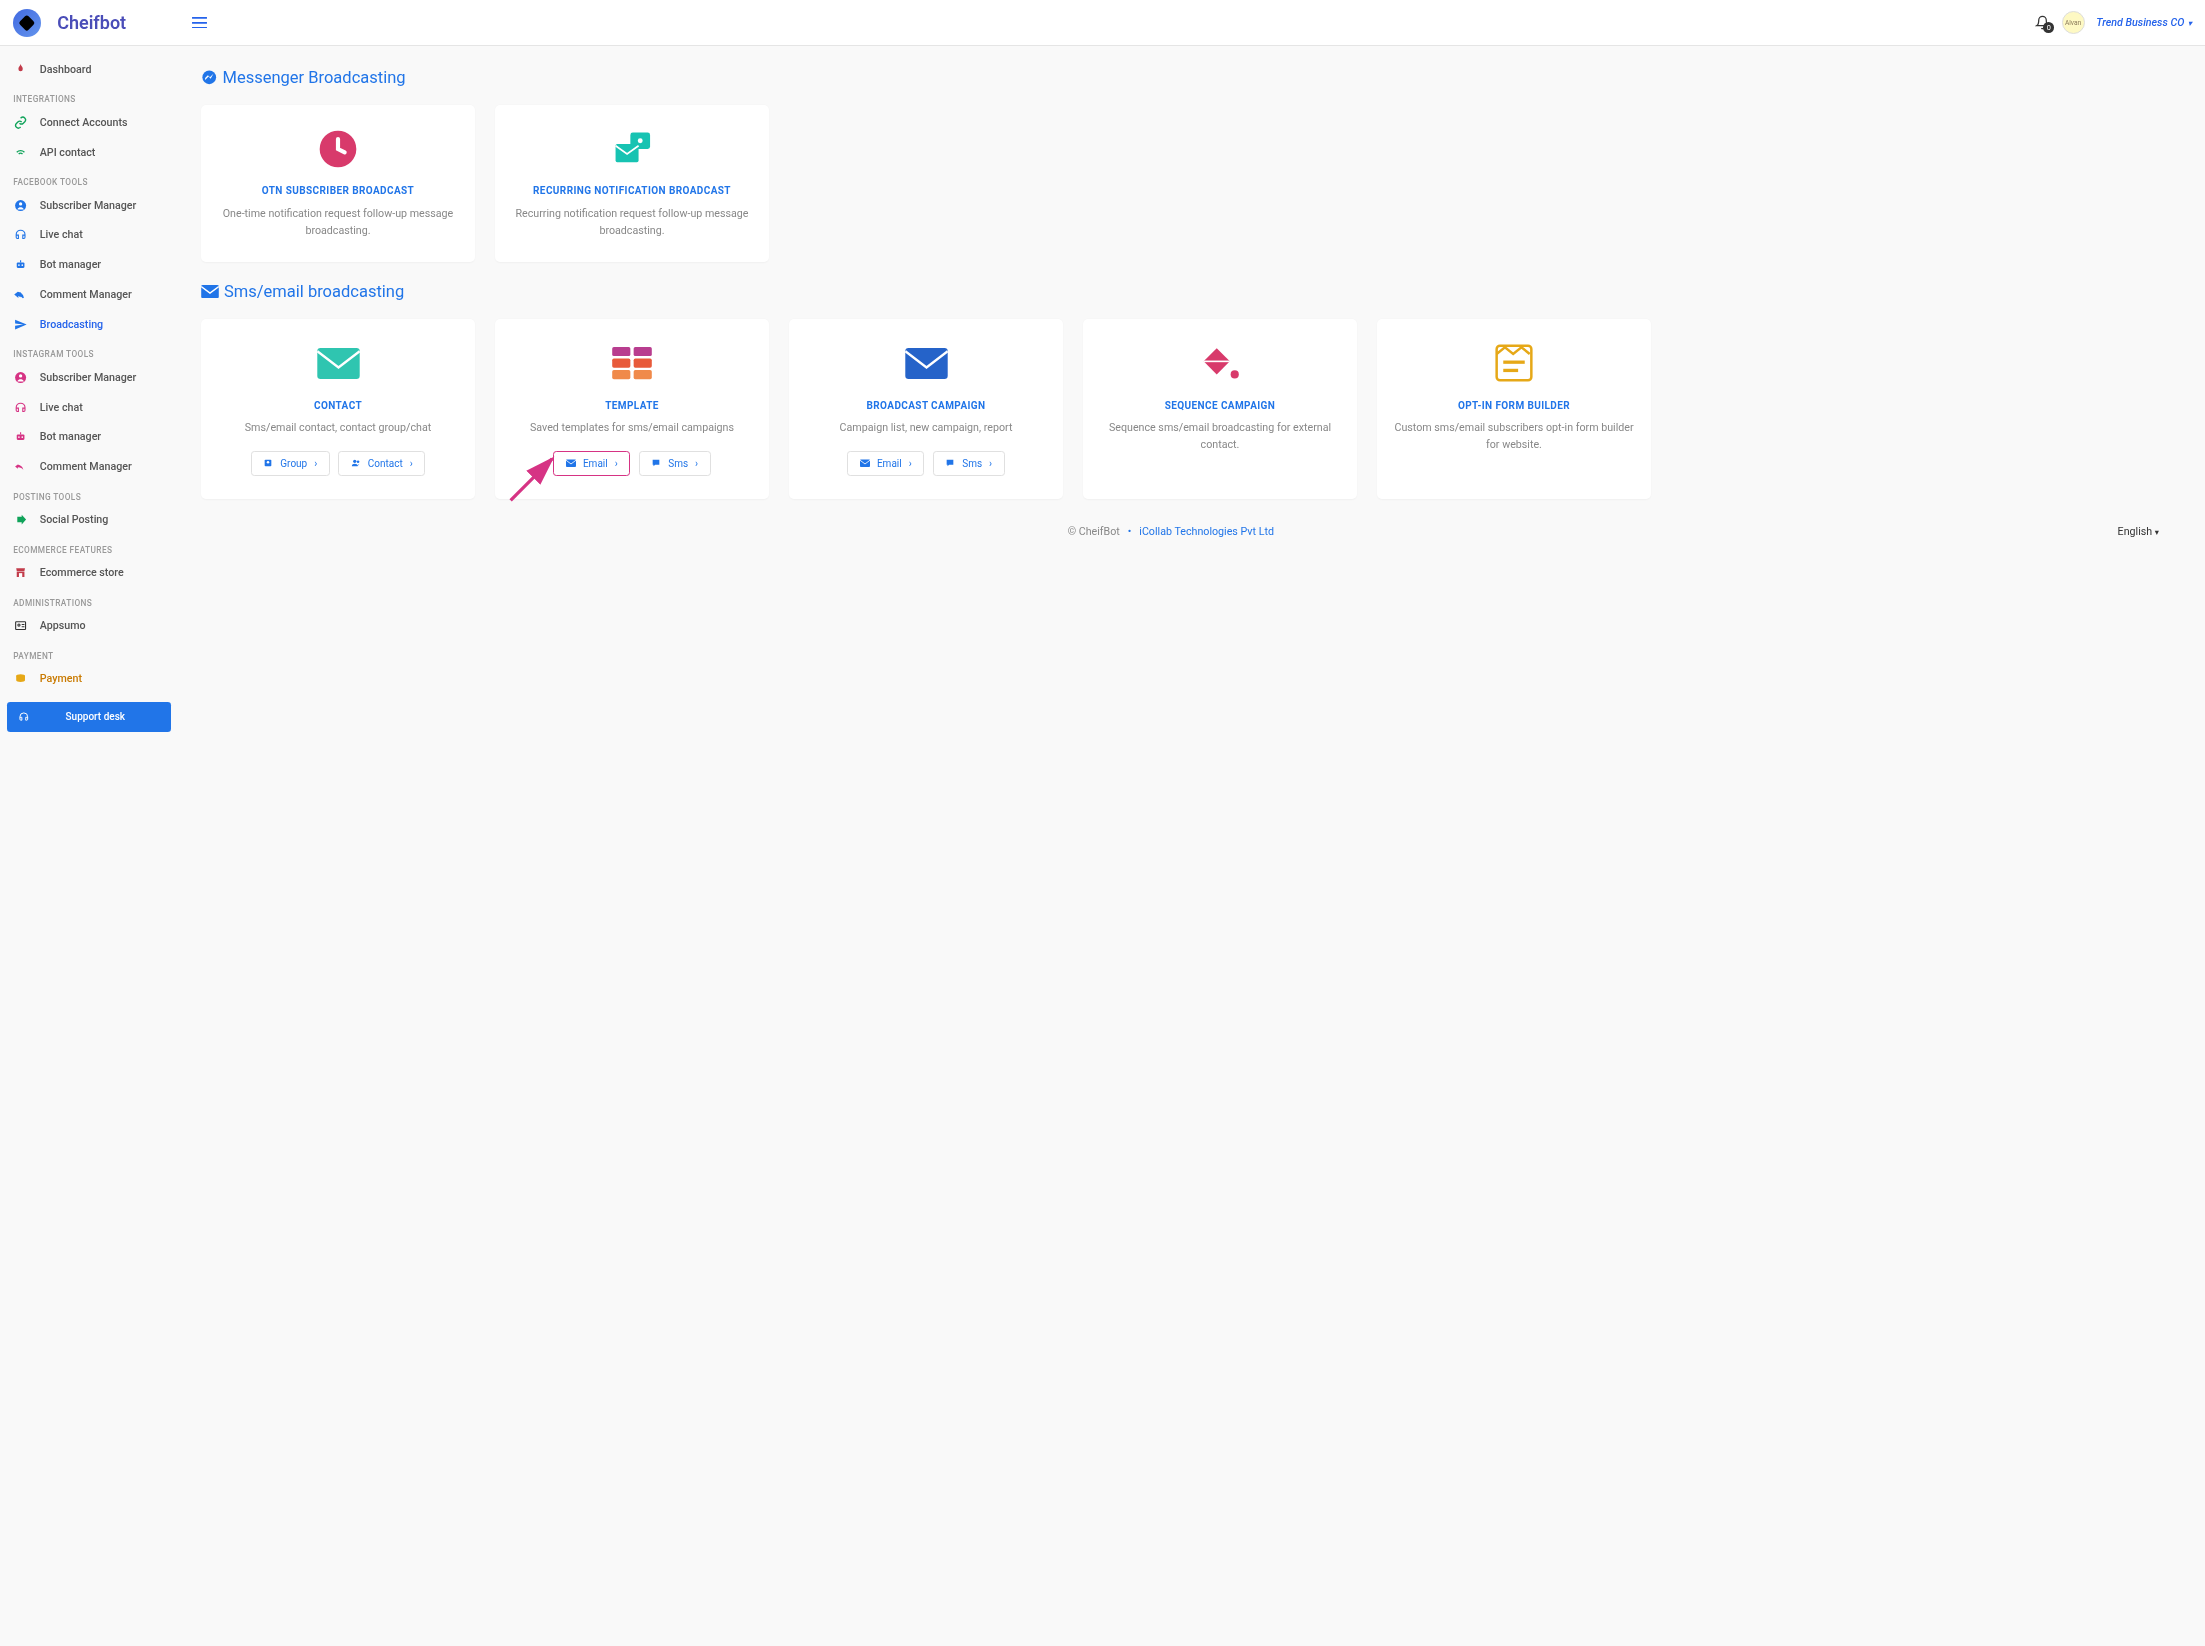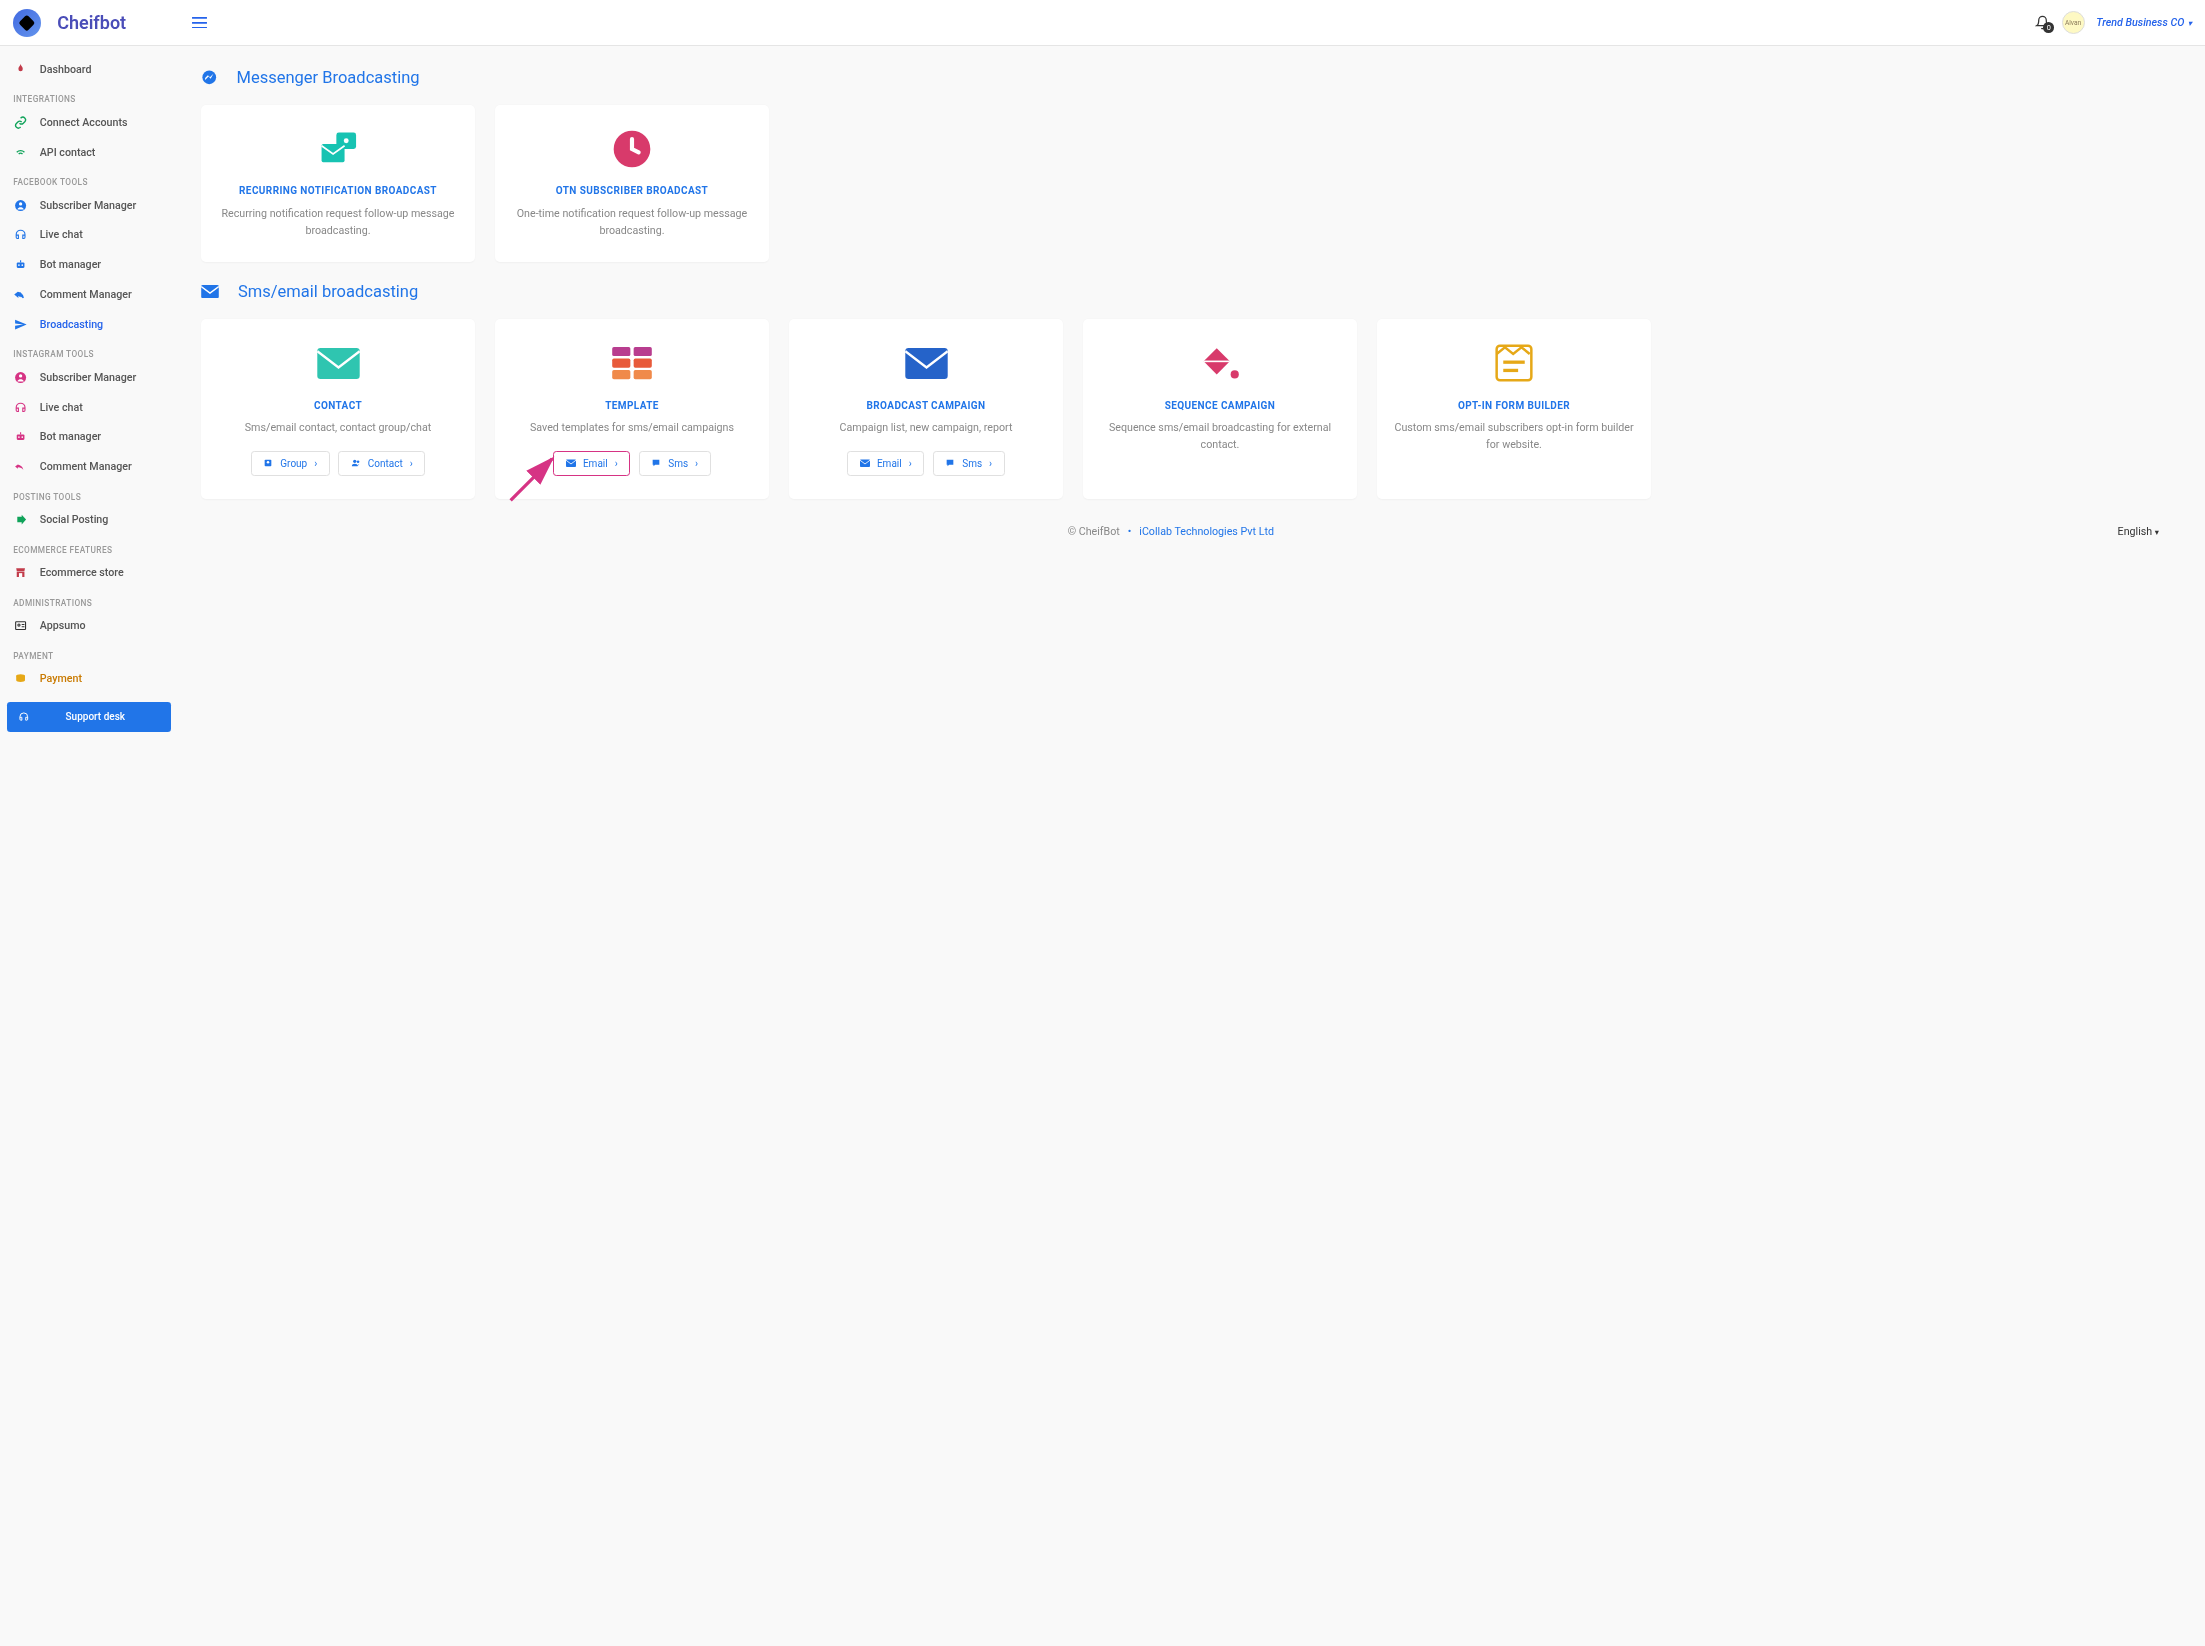--- a/index.html
+++ b/index.html
@@ -20,21 +20,21 @@
 .layout { display: flex; min-height: calc(100vh - 46px); }
 .sidebar { width: 178px; background: #f9f9f9; padding: 8.3px 0; }
 .nav-item { display: flex; align-items: center; gap: 11.6px; padding: 7.4px 13.2px; color: #555; font-size: 10.7px; font-weight: 500; cursor: pointer; }
 .nav-item.active { color: #2563eb; }
 .nav-item.payment-color { color: #c97a00; }
 .nav-icon { width: 15px; height: 15px; display: flex; align-items: center; justify-content: center; font-size: 12.4px; }
 .nav-section { padding: 10px 13.2px 3.3px; font-size: 8.3px; letter-spacing: 0.4px; color: #999; text-transform: uppercase; font-weight: 500; }
 .support-btn { margin: 8.3px 6.6px; padding: 9px; background: #2175e8; color: #fff; border-radius: 3.3px; text-align: center; font-size: 10px; font-weight: 500; cursor: pointer; display:flex;align-items:center;gap:10px;justify-content:flex-start;padding-left:11.6px; }
 
 .main { flex: 1; padding: 15px 23px 25px; }
-.section-title { display: flex; align-items: center; gap: 19px; color: #2175e8; font-size: 16.5px; font-weight: 400; margin-bottom: 18px; margin-top:6.6px; }
+.section-title { display: flex; align-items: center; gap: 5px; color: #2175e8; font-size: 16.5px; font-weight: 400; margin-bottom: 18px; margin-top:6.6px; }
 
 .cards { display: flex; gap: 20px; flex-wrap: wrap; margin-bottom: 10px; }
 .card { background: #fff; border-radius: 5px; padding: 21.5px 16.5px 23px; width: 274px; text-align: center; box-shadow: 0 0.8px 1.7px rgba(0,0,0,0.04); }
 .card-icon { height: 46px; display: flex; align-items: center; justify-content: center; margin-bottom: 13.2px; }
 .card-title { font-size: 10px; font-weight: 700; letter-spacing: 0.4px; color: #2175e8; text-transform: uppercase; margin-bottom: 8.3px; }
 .card-desc { font-size: 10.7px; color: #888; line-height: 1.6; }
 .card-buttons { display: flex; gap: 8.3px; justify-content: center; margin-top: 15px; }
 .chip { border: 0.8px solid #e0e0e0; border-radius: 3.3px; padding: 5.8px 11.6px; font-size: 10px; color: #2175e8; display: flex; align-items: center; gap: 7px; cursor: pointer; }
 .chip.highlight { border: 1.2px solid #d63384; }
 
@@ -253,40 +253,40 @@
             <circle cx="12" cy="12" r="10"></circle>
             <path d="M6 13l4-4 3 3 5-5-4 7-3-3-5 5z" fill="#fff"></path>
           </svg>
       </span>
       <span>Messenger Broadcasting</span>
     </div>
 
     <div class="cards">
       <div class="card">
         <div class="card-icon">
+          <svg width="40" height="40" viewBox="0 0 24 24">
+              <circle cx="12" cy="12" r="11" fill="#d83a6b"></circle>
+              <path d="M12 6v6l4 2" stroke="#fff" stroke-width="2.5" fill="none" stroke-linecap="round"></path>
+            </svg>
+        </div>
+        <div class="card-title">OTN SUBSCRIBER BROADCAST</div>
+        <div class="card-desc">One-time notification request follow-up message broadcasting.</div>
+      </div>
+
+      <div class="card">
+        <div class="card-icon">
           <svg width="46" height="40" viewBox="0 0 56 48">
             <rect x="26" y="4" width="24" height="20" rx="3" fill="#17c3b2"></rect>
             <circle cx="38" cy="14" r="3" fill="#fff"></circle>
             <rect x="8" y="18" width="28" height="22" rx="2" fill="#17c3b2"></rect>
             <path d="M8 20l14 10 14-10" fill="none" stroke="#fff" stroke-width="2"></path>
           </svg>
         </div>
         <div class="card-title">RECURRING NOTIFICATION BROADCAST</div>
         <div class="card-desc">Recurring notification request follow-up message broadcasting.</div>
-      </div>
-
-      <div class="card">
-        <div class="card-icon">
-          <svg width="40" height="40" viewBox="0 0 24 24">
-              <circle cx="12" cy="12" r="11" fill="#d83a6b"></circle>
-              <path d="M12 6v6l4 2" stroke="#fff" stroke-width="2.5" fill="none" stroke-linecap="round"></path>
-            </svg>
-        </div>
-        <div class="card-title">OTN SUBSCRIBER BROADCAST</div>
-        <div class="card-desc">One-time notification request follow-up message broadcasting.</div>
       </div>
     </div>
 
     <div class="section-title" style="margin-top:20px;">
       <span>
         <svg width="18" height="13.2" viewBox="0 0 24 18" fill="#2175e8">
             <rect width="24" height="18" rx="2"></rect>
             <path d="M0 2l12 9 12-9" fill="none" stroke="#fff" stroke-width="2"></path>
           </svg>
       </span>

